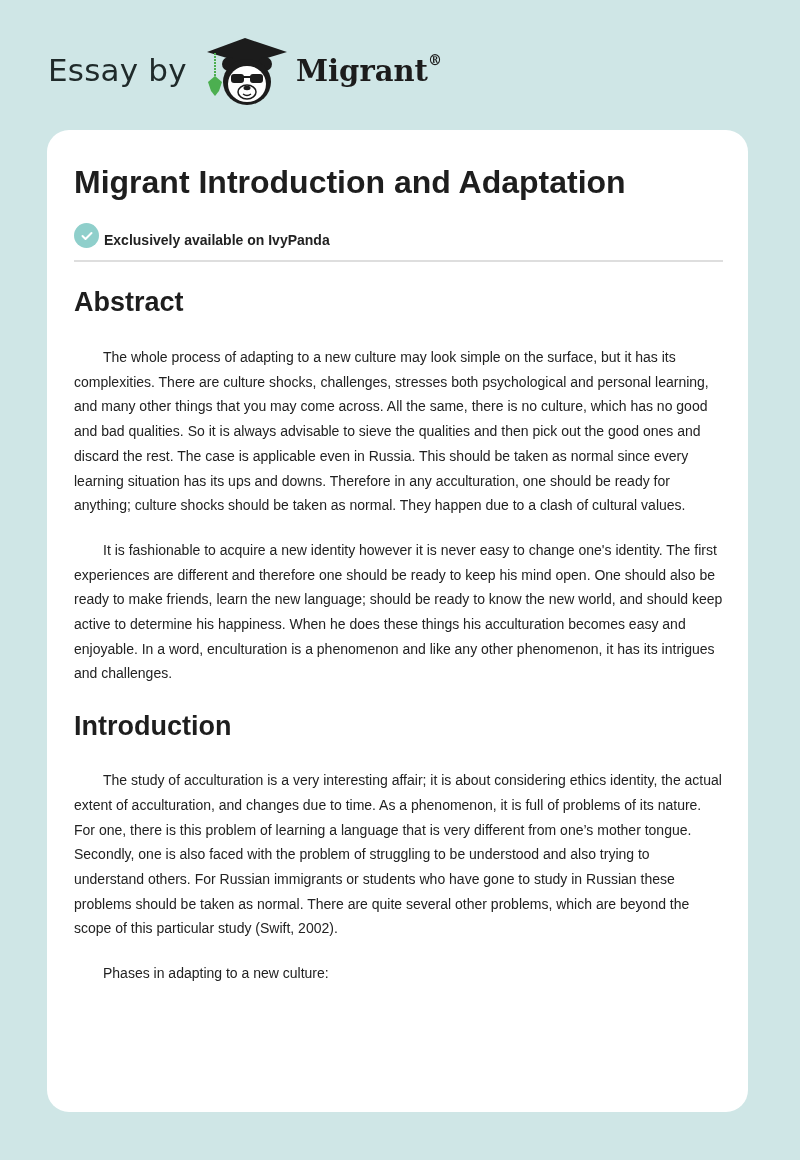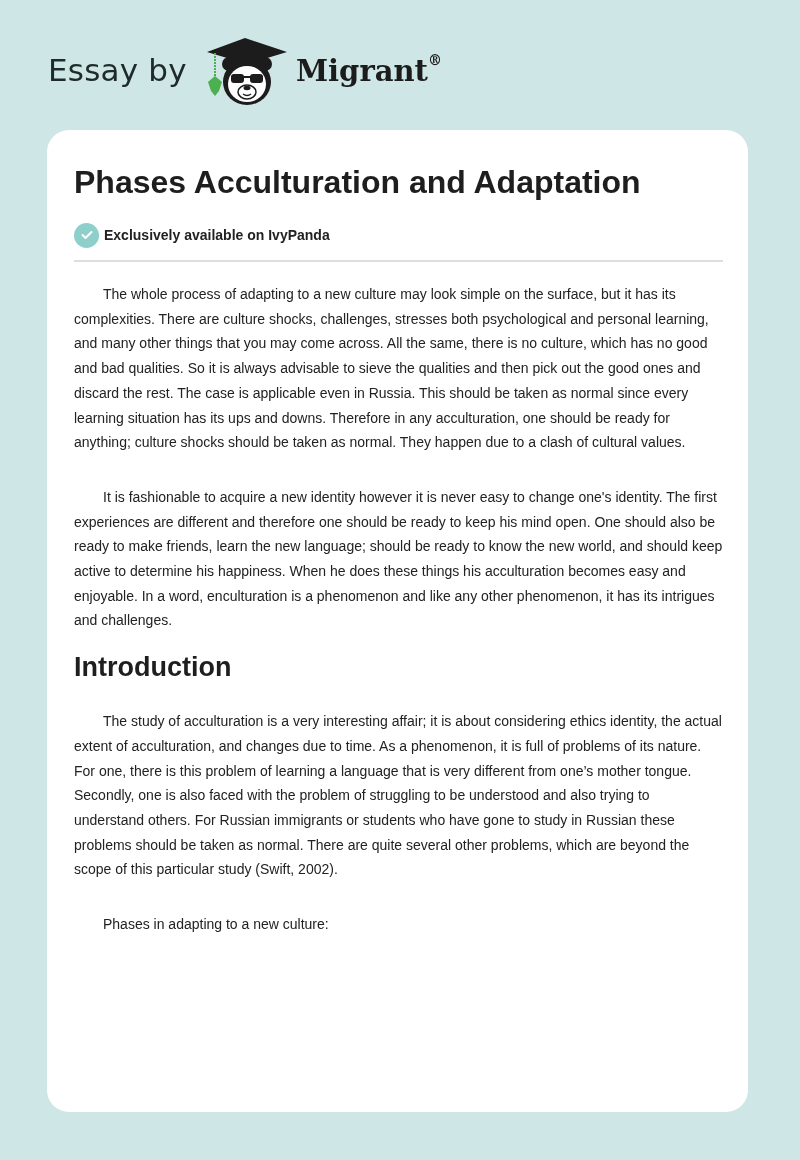--- a/index.html
+++ b/index.html
@@ -35,42 +35,42 @@
       background: #ffffff; border-radius: 22px;
     }
     .card-inner { position: absolute; left: 27px; top: 0; width: 649px; }
     .title {
       position: absolute; top: 34px; left: 0;
       margin: 0; font-size: 32px; font-weight: bold; color: #1e1e1e;
       white-space: nowrap;
     }
     .badge {
       position: absolute; top: 92px; left: 0; height: 26px;
-      display: flex; align-items: center;
+      display: flex; align-items: flex-end;
     }
     .check-icon {
       width: 25px; height: 25px; border-radius: 50%;
       background: #8fcfcb; display: inline-flex; align-items: center; justify-content: center;
       margin-right: 5px;
     }
     .badge-text { font-size: 14px; font-weight: bold; color: #222; }
     .divider {
       position: absolute; top: 130px; left: 0; width: 649px; height: 2px; background: #dedede;
     }
     .content { position: absolute; top: 152px; left: 0; width: 649px; }
     h2 {
       margin: 0; font-size: 27px; font-weight: bold; color: #1e1e1e; line-height: 40px;
     }
     p {
       margin: 0; font-size: 14px; line-height: 24.7px; color: #222;
       text-indent: 29px;
     }
     .h-abstract { margin-bottom: 23px; }
-    .p-gap { margin-top: 30px; }
-    .h-intro { margin-top: 14px; margin-bottom: 22px; }
+    .p-gap { margin-top: 20px; }
+    .h-intro { margin-top: 20px; margin-bottom: 22px; }
   </style>
 </head>
 <body>
 
 <div class="header">
   <span class="essay-by">Essay by</span>
   <span class="logo-icon">
     <svg width="88" height="72" viewBox="0 0 88 72">
 
       <polygon points="4,16 42,2 84,16 44,28" fill="#1c1c1c"></polygon>
@@ -92,34 +92,35 @@
       <ellipse cx="44" cy="56" rx="9" ry="7" fill="#ffffff" stroke="#1c1c1c" stroke-width="1.5"></ellipse>
       <ellipse cx="44" cy="52" rx="3.5" ry="2.2" fill="#1c1c1c"></ellipse>
       <path d="M40,58 Q44,61 48,58" stroke="#1c1c1c" stroke-width="1.3" fill="none"></path>
     </svg>
   </span>
   <span class="brand"><span>Migrant</span><sup>®</sup></span>
 </div>
 
 <div class="card">
   <div class="card-inner">
-    <h1 class="title">Phases Acculturation and Adaptation</h1>
+    <h1 class="title">Migrant Introduction and Adaptation</h1>
 
     <div class="badge">
       <span class="check-icon">
         <svg width="12" height="10" viewBox="0 0 12 10">
           <path d="M1.5,5 L4.5,8 L10.5,2" stroke="#ffffff" stroke-width="2" fill="none" stroke-linecap="round" stroke-linejoin="round"></path>
         </svg>
       </span>
       <span class="badge-text">Exclusively available on IvyPanda</span>
     </div>
 
     <div class="divider"></div>
 
     <div class="content">
+      <h2 class="h-abstract">Abstract</h2>
       <p>The whole process of adapting to a new culture may look simple on the surface, but it has its complexities. There are culture shocks, challenges, stresses both psychological and personal learning, and many other things that you may come across. All the same, there is no culture, which has no good and bad qualities. So it is always advisable to sieve the qualities and then pick out the good ones and discard the rest. The case is applicable even in Russia. This should be taken as normal since every learning situation has its ups and downs. Therefore in any acculturation, one should be ready for anything; culture shocks should be taken as normal. They happen due to a clash of cultural values.</p>
       <p class="p-gap">It is fashionable to acquire a new identity however it is never easy to change one's identity. The first experiences are different and therefore one should be ready to keep his mind open. One should also be ready to make friends, learn the new language; should be ready to know the new world, and should keep active to determine his happiness. When he does these things his acculturation becomes easy and enjoyable. In a word, enculturation is a phenomenon and like any other phenomenon, it has its intrigues and challenges.</p>
 
       <h2 class="h-intro">Introduction</h2>
       <p>The study of acculturation is a very interesting affair; it is about considering ethics identity, the actual extent of acculturation, and changes due to time. As a phenomenon, it is full of problems of its nature. For one, there is this problem of learning a language that is very different from one’s mother tongue. Secondly, one is also faced with the problem of struggling to be understood and also trying to understand others. For Russian immigrants or students who have gone to study in Russian these problems should be taken as normal. There are quite several other problems, which are beyond the scope of this particular study (Swift, 2002).</p>
       <p class="p-gap">Phases in adapting to a new culture:</p>
     </div>
   </div>
 </div>
 

